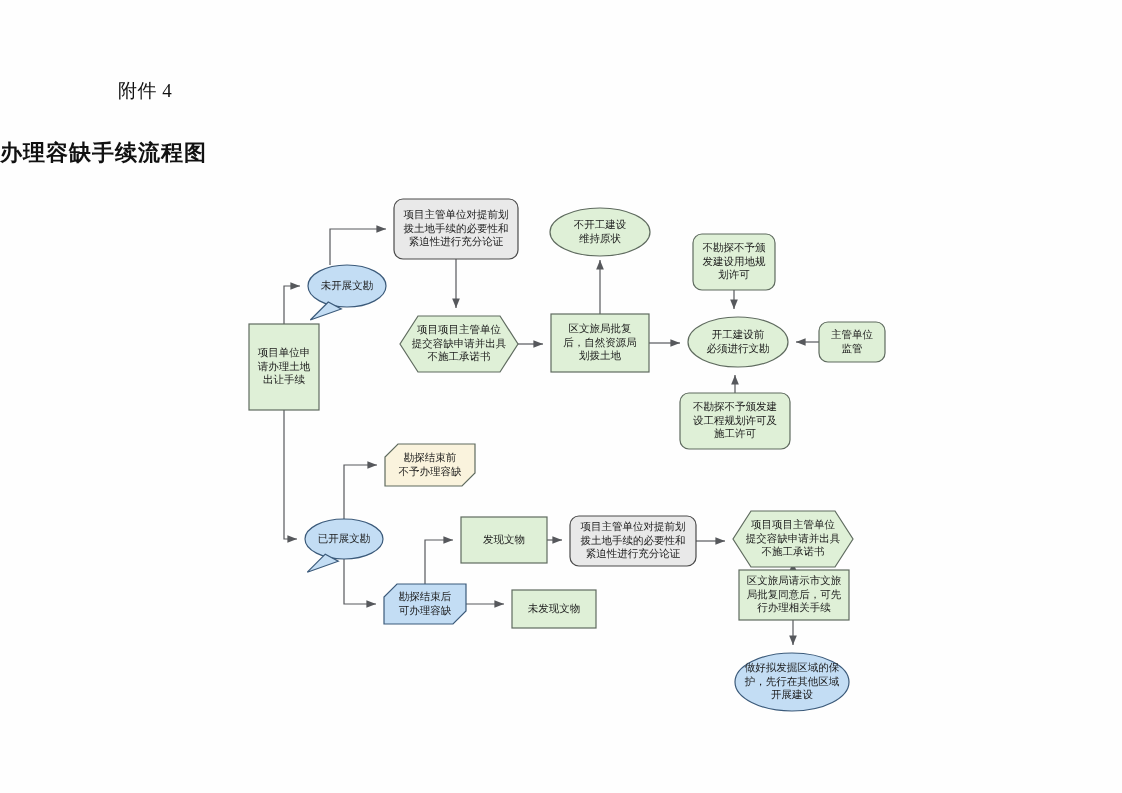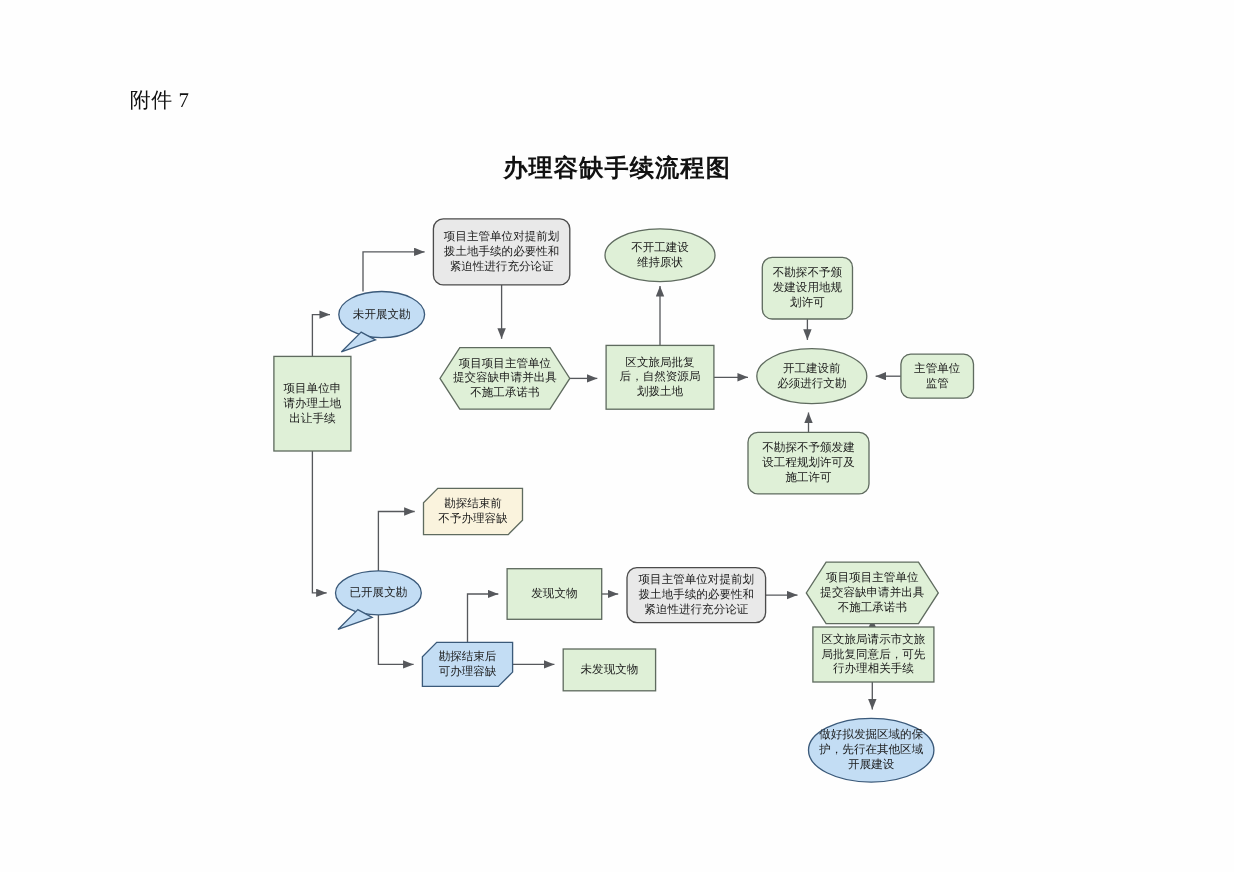--- a/index.html
+++ b/index.html
@@ -27,21 +27,21 @@
     font-size: 19px;
     font-family: "Liberation Serif", "DejaVu Serif", serif;
     color: #111111;
     letter-spacing: 0.5px;
   }
   .doc-title {
     position: absolute;
     left: 0;
     top: 138px;
     width: 1122px;
-    text-align: center;
+    text-align: left;
     font-size: 22px;
     font-weight: bold;
     font-family: "Liberation Serif", "DejaVu Serif", serif;
     color: #111111;
     letter-spacing: 1px;
   }
   .flow-wrap {
     position: absolute;
     left: 0;
     top: 0;
@@ -63,21 +63,21 @@
     fill: none;
     stroke: #56585c;
     stroke-width: 1.2;
   }
 </style>
 </head>
 <body>
 
 <div class="page">
 
-  <div class="attachment-label">附件 7</div>
+  <div class="attachment-label">附件 4</div>
 
   <div class="doc-title">办理容缺手续流程图</div>
 
   <div class="flow-wrap">
     <svg class="flow" viewBox="0 0 1122 793" xmlns="http://www.w3.org/2000/svg">
       <defs>
         <marker id="arrow" markerWidth="9" markerHeight="9" refX="8" refY="3.2" orient="auto" markerUnits="strokeWidth">
           <path d="M0,0 L8,3.2 L0,6.4 z" fill="#56585c"></path>
         </marker>
       </defs>

